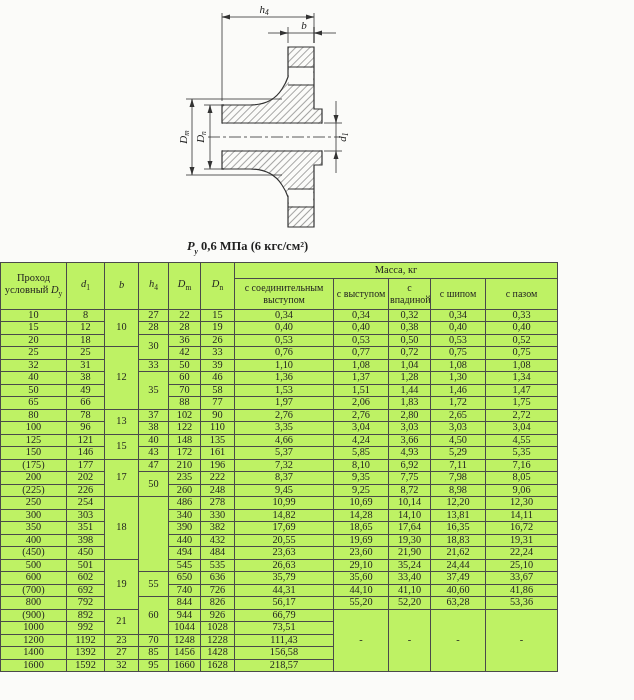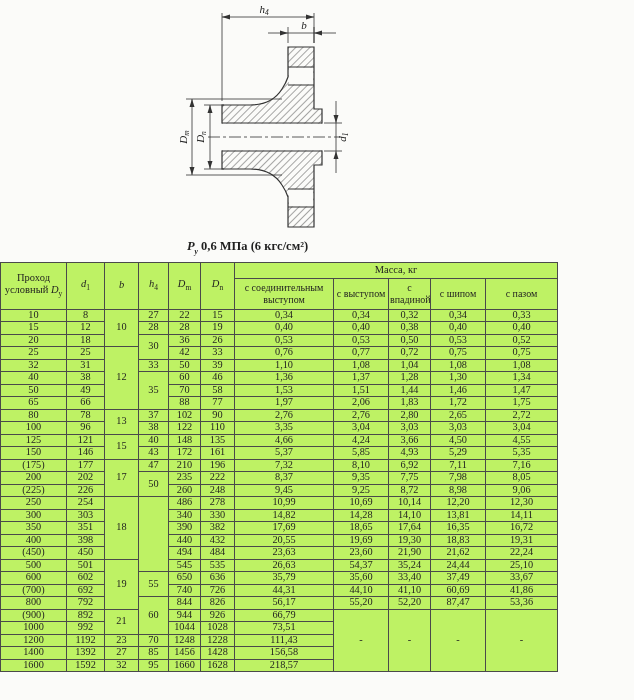--- a/index.html
+++ b/index.html
@@ -400,21 +400,21 @@
           <td>21,62</td>
           <td>22,24</td>
         </tr>
         <tr>
           <td>500</td>
           <td>501</td>
           <td rowspan="4">19</td>
           <td>545</td>
           <td>535</td>
           <td>26,63</td>
-          <td>54,37</td>
+          <td>29,10</td>
           <td>35,24</td>
           <td>24,44</td>
           <td>25,10</td>
         </tr>
         <tr>
           <td>600</td>
           <td>602</td>
           <td rowspan="2">55</td>
           <td>650</td>
           <td>636</td>
@@ -425,33 +425,33 @@
           <td>33,67</td>
         </tr>
         <tr>
           <td>(700)</td>
           <td>692</td>
           <td>740</td>
           <td>726</td>
           <td>44,31</td>
           <td>44,10</td>
           <td>41,10</td>
-          <td>60,69</td>
+          <td>40,60</td>
           <td>41,86</td>
         </tr>
         <tr>
           <td>800</td>
           <td>792</td>
           <td rowspan="3">60</td>
           <td>844</td>
           <td>826</td>
           <td>56,17</td>
           <td>55,20</td>
           <td>52,20</td>
-          <td>87,47</td>
+          <td>63,28</td>
           <td>53,36</td>
         </tr>
         <tr>
           <td>(900)</td>
           <td>892</td>
           <td rowspan="2">21</td>
           <td>944</td>
           <td>926</td>
           <td>66,79</td>
           <td rowspan="5">-</td>

